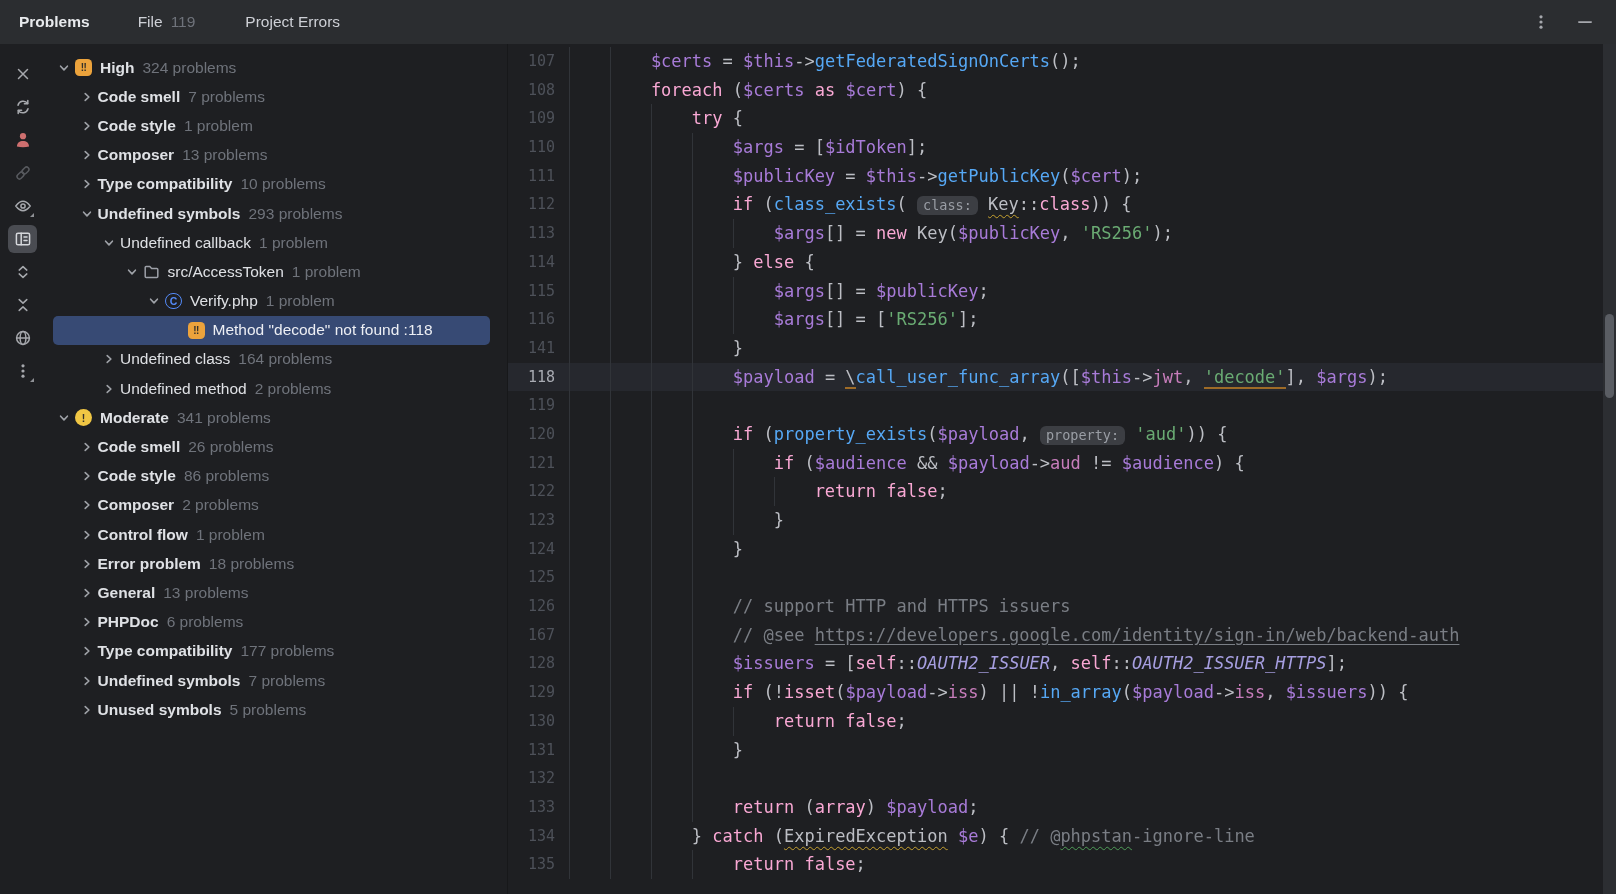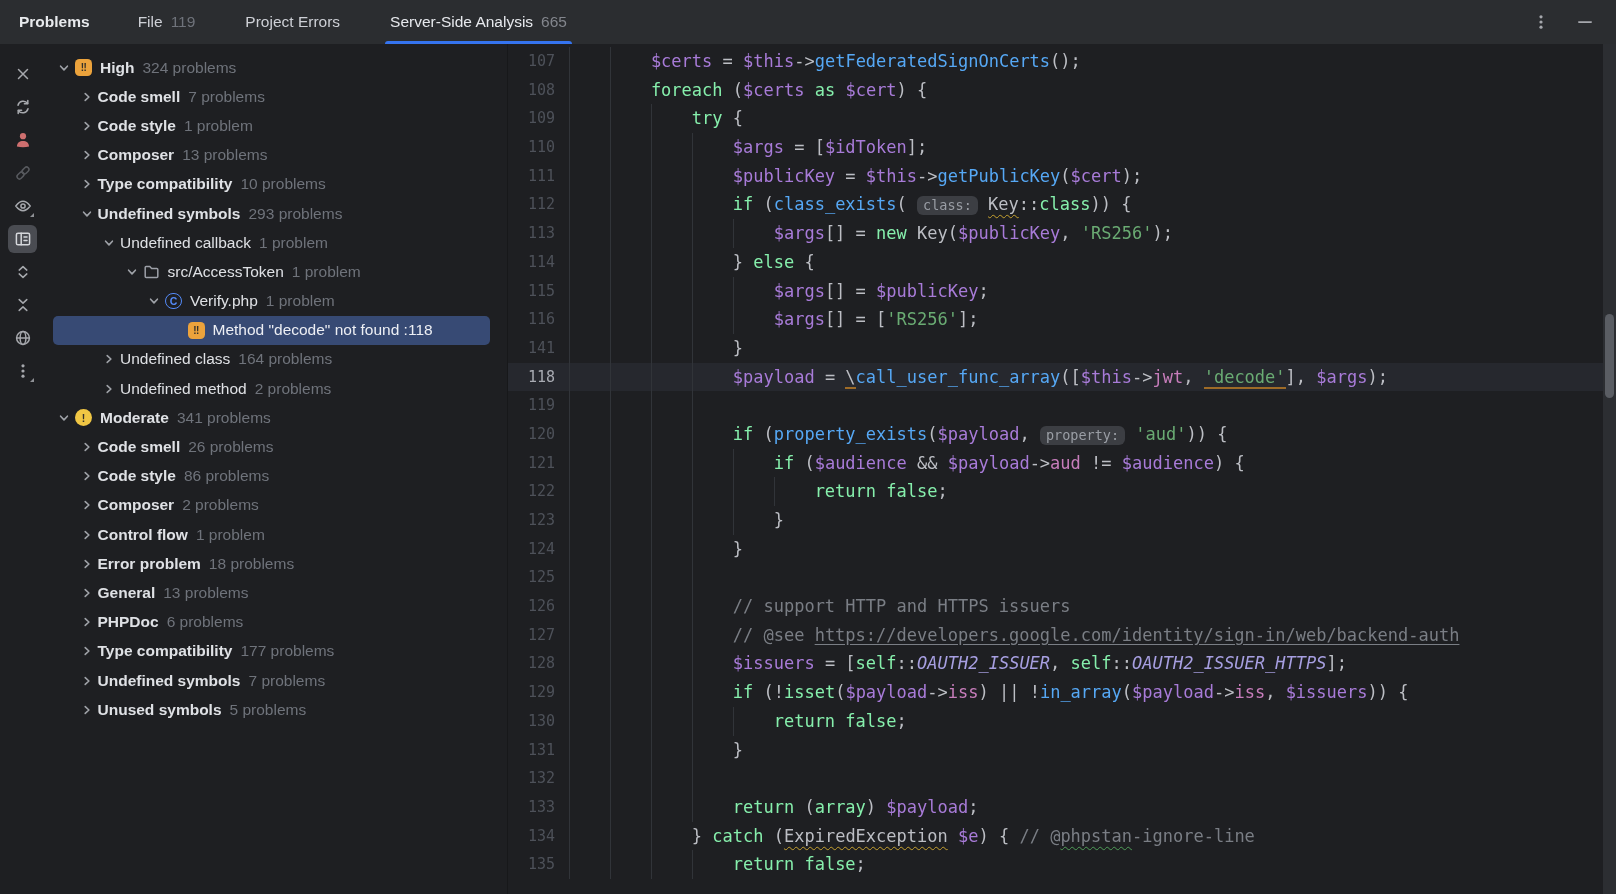--- a/index.html
+++ b/index.html
@@ -52,21 +52,21 @@
 
   
   .editor { flex:1; position:relative; padding-top:3px; border-left:1px solid #17181A; font-family:"DejaVu Sans Mono", monospace; overflow:hidden; }
   .code-row { display:flex; height:28.7px; line-height:28.7px; font-size:17px; position:relative; }
   .code-row.cur { background:#26282E; }
   .ln { width:47px; flex:none; text-align:right; color:#4D5159; font-size:15px; user-select:none; }
   .code-row.cur .ln { color:#A8ABB2; }
   .code-wrap { position:relative; margin-left:14px; flex:1; white-space:pre; }
   .guide { position:absolute; top:0; bottom:0; width:1px; background:#313439; }
   .code-text { position:relative; white-space:pre; color:#BCBEC4; display:inline-block; }
-  .seg.k { color:#86efac; }
+  .seg.k { color:#f9a8d4; }
   .seg.v { color:#A87BD8; }
   .seg.f { color:#56A8F5; }
   .seg.s { color:#6AAB73; }
   .seg.c { color:#7A7E85; }
   .seg.p { color:#C77DBB; }
   .seg.ct { color:#A79FE1; font-style:italic; }
   .seg.warn { border-bottom:2px solid #9E6B27; }
   .seg.wavyY { text-decoration:underline wavy #C7A22F; text-decoration-thickness:1px; text-underline-offset:4px; }
   .seg.wavyG { text-decoration:underline wavy #4F9E58; text-decoration-thickness:1px; text-underline-offset:4px; }
   .seg.lnk { text-decoration:underline; text-underline-offset:3px; }
@@ -81,24 +81,20 @@
 <div class="titlebar">
   <div class="tb-title">Problems</div>
   <div class="tabs" id="tabs">
       <div class="tab">
         <span class="tab-label">File</span>
         <span class="tab-count">119</span>
       </div>
       <div class="tab">
         <span class="tab-label">Project Errors</span>
       </div>
-      <div class="tab active">
-        <span class="tab-label">Server-Side Analysis</span>
-        <span class="tab-count">665</span>
-      </div>
     </div>
   <div class="tb-right">
       <div class="tb-btn">
         <svg width="20" height="20" viewBox="0 0 20 20" style="fill:currentColor;stroke:none">
           <circle cx="10" cy="4.8" r="1.6"></circle>
           <circle cx="10" cy="10" r="1.6"></circle>
           <circle cx="10" cy="15.2" r="1.6"></circle>
         </svg>
       </div>
       <div class="tb-btn">
@@ -476,21 +472,21 @@
       </div>
       <div class="code-row">
         <span class="ln">125</span>
         <div class="code-wrap"><span class="guide" style="left: 0ch;"></span><span class="guide" style="left: 4ch;"></span><span class="guide" style="left: 8ch;"></span><span class="guide" style="left: 12ch;"></span></div>
       </div>
       <div class="code-row">
         <span class="ln">126</span>
         <div class="code-wrap"><span class="guide" style="left: 0ch;"></span><span class="guide" style="left: 4ch;"></span><span class="guide" style="left: 8ch;"></span><span class="guide" style="left: 12ch;"></span><span class="code-text" style="padding-left: 16ch;"><span class="seg c">// support HTTP and HTTPS issuers</span></span></div>
       </div>
       <div class="code-row">
-        <span class="ln">127</span>
+        <span class="ln">167</span>
         <div class="code-wrap"><span class="guide" style="left: 0ch;"></span><span class="guide" style="left: 4ch;"></span><span class="guide" style="left: 8ch;"></span><span class="guide" style="left: 12ch;"></span><span class="code-text" style="padding-left: 16ch;"><span class="seg c">// @see </span><span class="seg c lnk">https://developers.google.com/identity/sign-in/web/backend-auth</span></span></div>
       </div>
       <div class="code-row">
         <span class="ln">128</span>
         <div class="code-wrap"><span class="guide" style="left: 0ch;"></span><span class="guide" style="left: 4ch;"></span><span class="guide" style="left: 8ch;"></span><span class="guide" style="left: 12ch;"></span><span class="code-text" style="padding-left: 16ch;"><span class="seg v">$issuers</span><span class="seg"> = [</span><span class="seg k">self</span><span class="seg">::</span><span class="seg ct">OAUTH2_ISSUER</span><span class="seg">, </span><span class="seg k">self</span><span class="seg">::</span><span class="seg ct">OAUTH2_ISSUER_HTTPS</span><span class="seg">];</span></span></div>
       </div>
       <div class="code-row">
         <span class="ln">129</span>
         <div class="code-wrap"><span class="guide" style="left: 0ch;"></span><span class="guide" style="left: 4ch;"></span><span class="guide" style="left: 8ch;"></span><span class="guide" style="left: 12ch;"></span><span class="code-text" style="padding-left: 16ch;"><span class="seg k">if</span><span class="seg"> (!</span><span class="seg k">isset</span><span class="seg">(</span><span class="seg v">$payload</span><span class="seg">-&gt;</span><span class="seg p">iss</span><span class="seg">) || !</span><span class="seg f">in_array</span><span class="seg">(</span><span class="seg v">$payload</span><span class="seg">-&gt;</span><span class="seg p">iss</span><span class="seg">, </span><span class="seg v">$issuers</span><span class="seg">)) {</span></span></div>
       </div>

